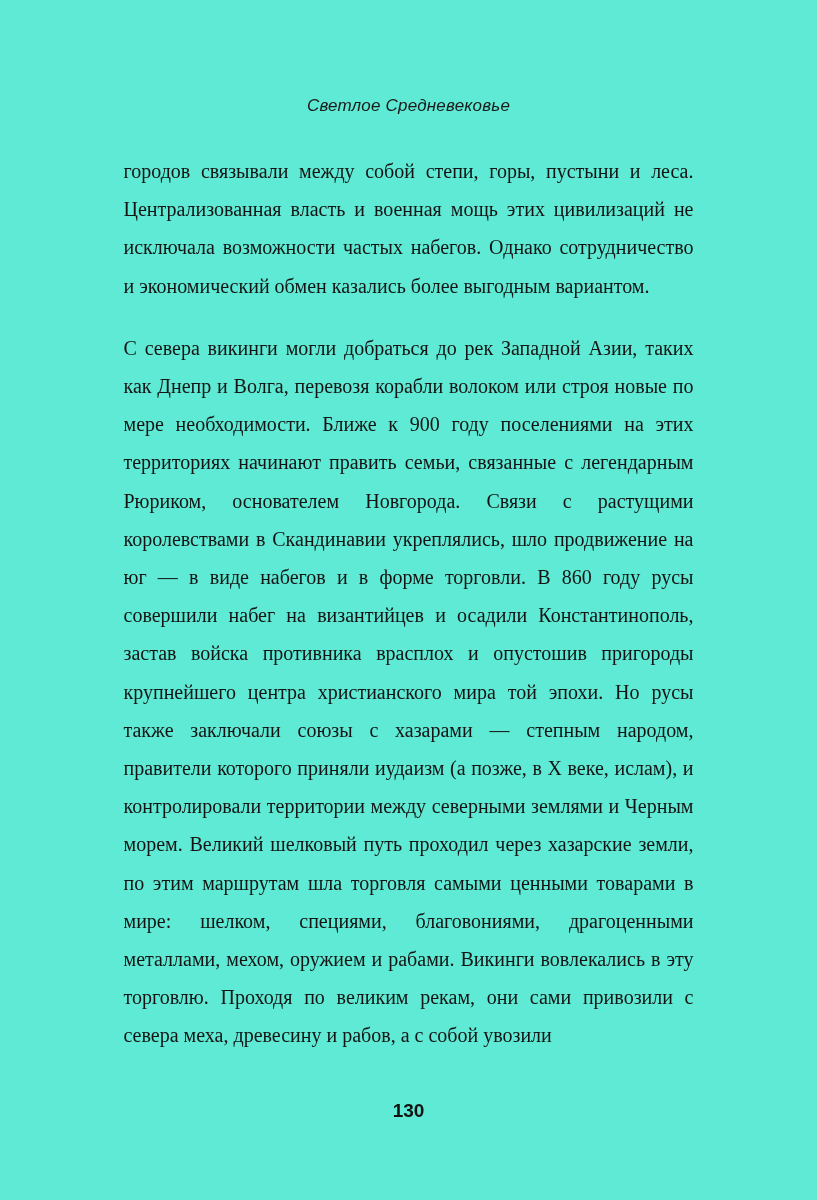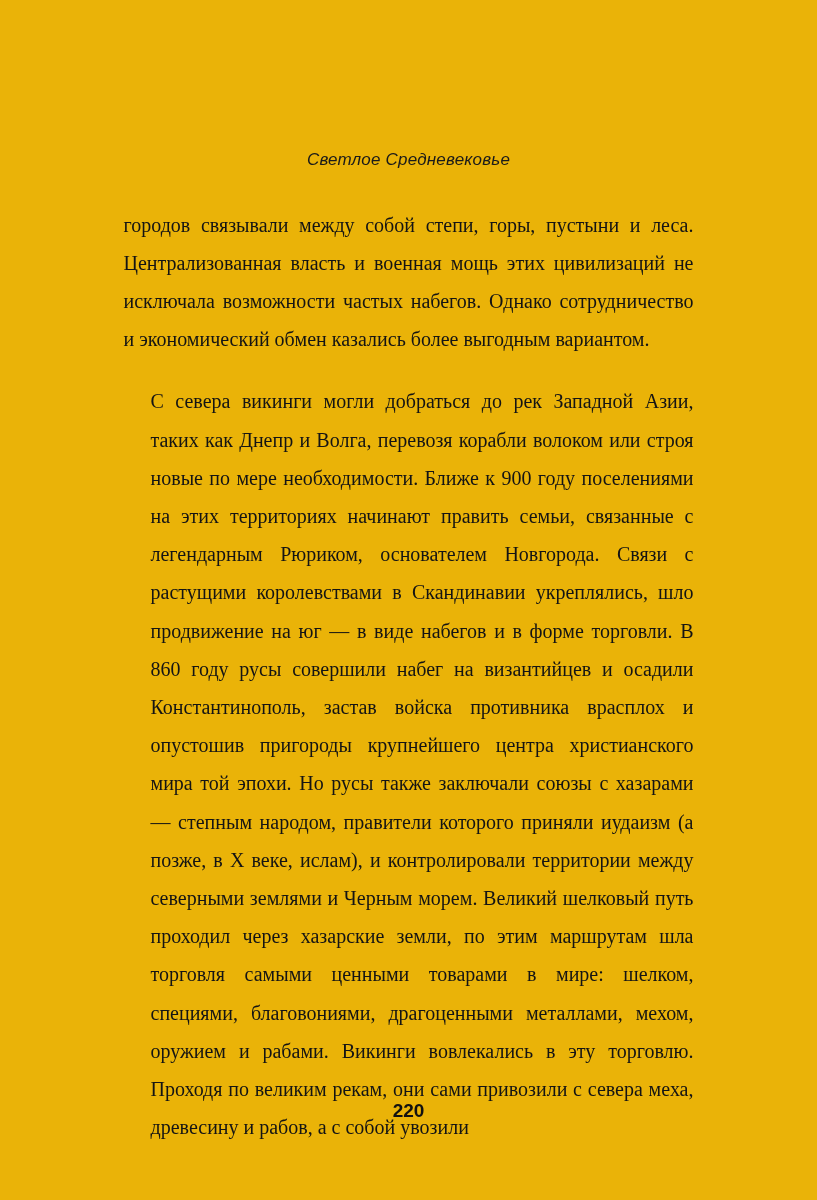--- a/index.html
+++ b/index.html
@@ -11,24 +11,23 @@
     width: 817px;
     height: 1200px;
     font-family: "Liberation Serif", serif;
     color: #1a1a1a;
     position: relative;
     overflow: hidden;
   }
   .page {
     position: absolute;
     inset: 0;
-    background: #eab308;
+    background: #5eead4;
     display: flex;
     flex-direction: column;
-    justify-content: center;
   }
   .running-head {
     text-align: center;
     font-family: "Liberation Sans", sans-serif;
     font-style: italic;
     font-size: 17px;
     letter-spacing: 0.2px;
     color: #1a1a1a;
     margin-top: 96px;
   }
@@ -41,21 +40,20 @@
     margin: 0;
     font-size: 20px;
     line-height: 38.2px;
     text-align: justify;
     text-justify: inter-word;
     color: #141414;
     hyphens: manual;
   }
   p.body-par + p.body-par {
     margin-top: 24px;
-    margin-left: 27px;
   }
   .folio {
     position: absolute;
     left: 0;
     right: 0;
     bottom: 78px;
     text-align: center;
     font-family: "Liberation Sans", sans-serif;
     font-weight: bold;
     font-size: 19px;
@@ -67,15 +65,15 @@
 
 <div class="page">
 
   <div class="running-head">Светлое Средневековье</div>
 
   <div class="text-column">
     <p class="body-par">городов связывали между собой степи, горы, пустыни и леса. Централизованная власть и военная мощь этих цивилизаций не исключала возможности частых набегов. Однако сотрудничество и экономический обмен казались более выгодным вариантом.</p>
     <p class="body-par">С севера викинги могли добраться до рек Западной Азии, таких как Днепр и Волга, перевозя корабли волоком или строя новые по мере необходимости. Ближе к 900 году поселениями на этих территориях начинают править семьи, связанные с легендарным Рюриком, основателем Новгорода. Связи с растущими королевствами в Скандинавии укреплялись, шло продвижение на юг — в виде набегов и в форме торговли. В 860 году русы совершили набег на византийцев и осадили Константинополь, застав войска противника врасплох и опустошив пригороды крупнейшего центра христианского мира той эпохи. Но русы также заключали союзы с хазарами — степным народом, правители которого приняли иудаизм (а позже, в X веке, ислам), и контролировали территории между северными землями и Черным морем. Великий шелковый путь проходил через хазарские земли, по этим маршрутам шла торговля самыми ценными товарами в мире: шелком, специями, благовониями, драгоценными металлами, мехом, оружием и рабами. Викинги вовлекались в эту торговлю. Проходя по великим рекам, они сами привозили с севера меха, древесину и рабов, а с собой увозили</p>
   </div>
 
-  <div class="folio">220</div>
+  <div class="folio">130</div>
 
 </div>
 
 </body></html>

